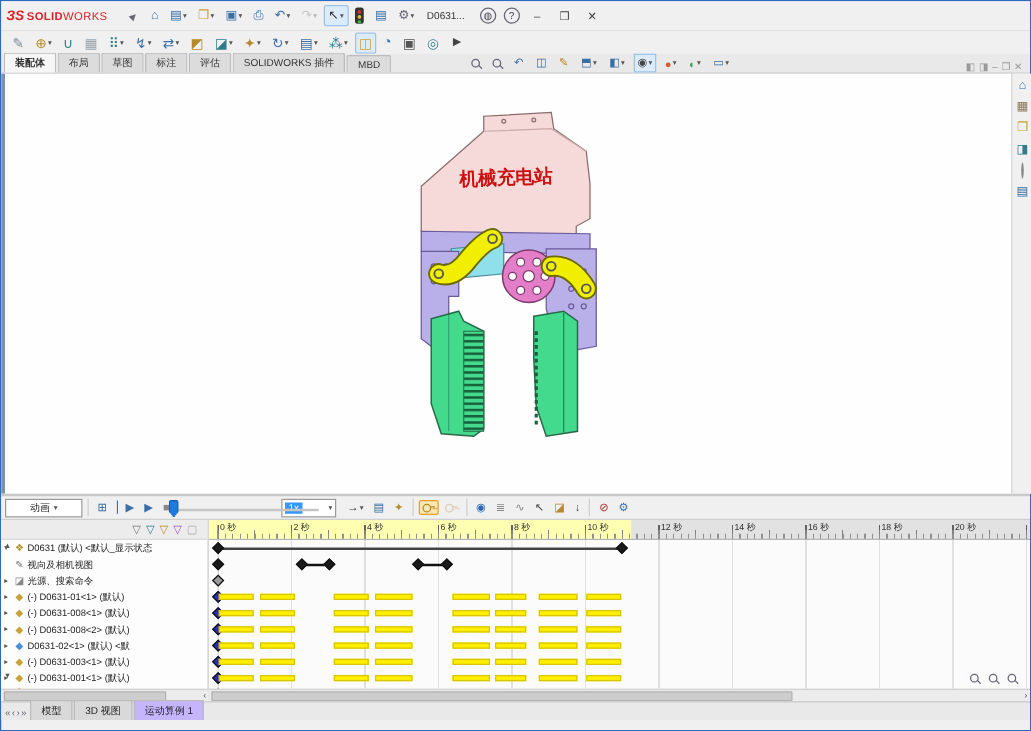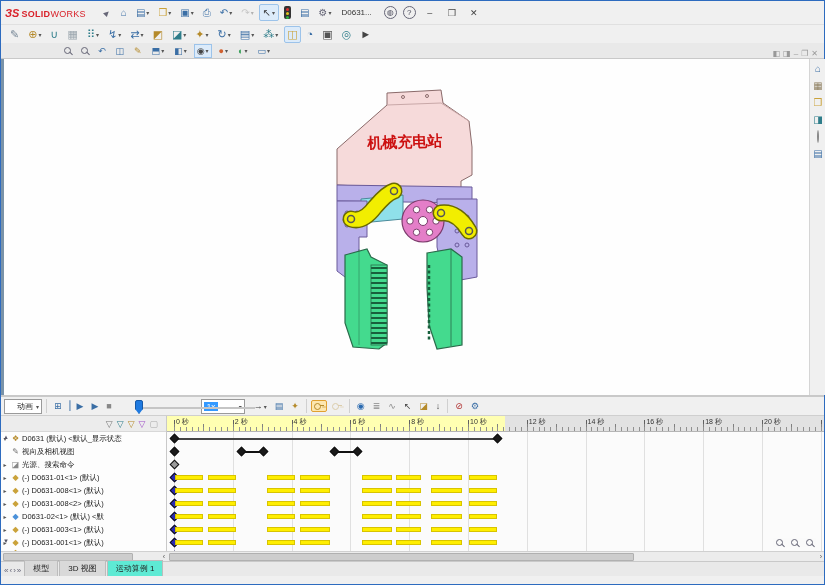--- a/index.html
+++ b/index.html
@@ -54,21 +54,21 @@
   .graphics { position:absolute; left:0; top:58px; width:825px; height:336px; background:#fefefe; }
   .left-strip { position:absolute; left:0; top:0; width:3px; height:100%; background:#7a93a8; }
   .taskpane { position:absolute; right:0; top:0; width:17px; height:100%; background:#f0f0f0; border-left:1px solid #d5d5d5; display:flex; flex-direction:column; align-items:center; padding-top:4px; gap:6px; }
   .tp-icon { font-size:10px; }
   .tp-wheel { width:10px; height:10px; border-radius:50%; background:conic-gradient(#e33 0 25%, #3a7 25% 50%, #36c 50% 75%, #ec3 75% 100%); border:1px solid #888; }
 
   
   .motionbar { position:absolute; left:0; top:394px; width:100%; height:21px; background:#f0f0f0; border-top:2px solid #c9c9c9; border-bottom:1px solid #cfcfcf; display:flex; align-items:center; padding:0 3px; gap:2px; }
   .combo { height:15px; background:#fff; border:1px solid #9a9a9a; display:flex; align-items:center; font-size:8px; padding:0 2px; gap:3px; }
   .combo .caret { font-size:6px; color:#555; }
-  .studytype { width:38px; justify-content:flex-end; }
+  .studytype { width:62px; justify-content:center; }
   .speedcombo { width:44px; justify-content:space-between; margin-left:84px; }
   .speedcombo .val { background:#3399ff; color:#fff; padding:0 3px; }
   .mo-btn { display:flex; align-items:center; font-size:9px; color:#3a6ea5; padding:1px 2px; border:1px solid transparent; border-radius:2px; }
   .mo-btn .caret { font-size:6px; color:#555; margin-left:1px; }
   .mo-btn.active { background:#fde7b0; border-color:#e0a030; }
   .mo-btn.disabled { opacity:.35; }
   .mo-sep { width:1px; height:14px; background:#d0d0d0; margin:0 2px; }
   .timebar-groove { position:absolute; left:136px; top:10px; width:118px; height:2px; background:#c5c5c5; }
   .timebar-thumb { position:absolute; left:134px; top:3px; width:8px; height:14px; background:#1f7ae0; border:1px solid #1559a8; border-radius:2px; clip-path:polygon(0 0,100% 0,100% 65%,50% 100%,0 65%); }
   .keyicon { width:10px; height:8px; position:relative; display:inline-block; }
@@ -102,21 +102,21 @@
   .ybar { position:absolute; height:5px; top:4px; background:#ffee00; border:1px solid #d8c400; }
   .zoombtns { position:absolute; right:8px; bottom:14px; display:flex; gap:8px; background:rgba(250,250,250,.9); padding:1px 3px; }
   .hscroll { position:absolute; left:0; right:0; bottom:0; height:10px; background:#ececec; border-top:1px solid #d0d0d0; }
   .hthumb { position:absolute; top:1px; height:8px; background:#cdcdcd; border:1px solid #b0b0b0; border-radius:1px; }
   .harrow { position:absolute; top:0; font-size:7px; color:#555; line-height:10px; }
 
   
   .bottabs { position:absolute; left:0; top:560px; width:100%; height:15px; background:#e9e9e9; border-top:1px solid #c9c9c9; display:flex; align-items:flex-end; }
   .nav-arrows { display:flex; gap:1px; padding:0 3px 1px; color:#667; font-size:8px; }
   .btab { padding:2px 8px; font-size:8px; background:#d9d9d9; border:1px solid #bcbcbc; border-bottom:none; margin-right:1px; }
-  .btab.active { background:#5eead4; }
+  .btab.active { background:#c4b5fd; }
   .statusbar { position:absolute; left:0; top:575px; width:100%; height:10px; background:#f0f0f0; display:flex; align-items:center; font-size:7.5px; color:#333; padding:0 6px; gap:14px; border-top:1px solid #d8d8d8; }
   .sb-right { margin-left:auto; display:flex; align-items:center; gap:14px; }
   .mini-traffic { width:5px; height:9px; background:#333; border-radius:1px; position:relative; }
   .mini-traffic::before { content:""; position:absolute; left:1.5px; top:1px; width:2px; height:2px; border-radius:50%; background:#e03030; box-shadow:0 3px 0 #e0c020, 0 6px 0 #30b040; }
 </style>
 </head>
 <body>
 
 <div id="app">
 
@@ -239,20 +239,29 @@
       </span>
       <span class="cmd-icon">
         <span style="color: rgb(46, 125, 138);">◎</span>
       </span>
       <span class="cmd-icon">
         <span style="color: rgb(68, 68, 68);">►</span>
       </span>
     </div>
 
   <div class="tabrow">
+    <div class="cm-tabs" id="cmtabs">
+        <span class="cm-tab active">装配体</span>
+        <span class="cm-tab">布局</span>
+        <span class="cm-tab">草图</span>
+        <span class="cm-tab">标注</span>
+        <span class="cm-tab">评估</span>
+        <span class="cm-tab">SOLIDWORKS 插件</span>
+        <span class="cm-tab">MBD</span>
+      </div>
     <div class="headsup" id="headsup">
         <span class="hu-icon">
           <span class="mag"></span>
         </span>
         <span class="hu-icon">
           <span class="mag"></span>
         </span>
         <span class="hu-icon">
           <span style="color: rgb(58, 110, 165);">↶</span>
         </span>

